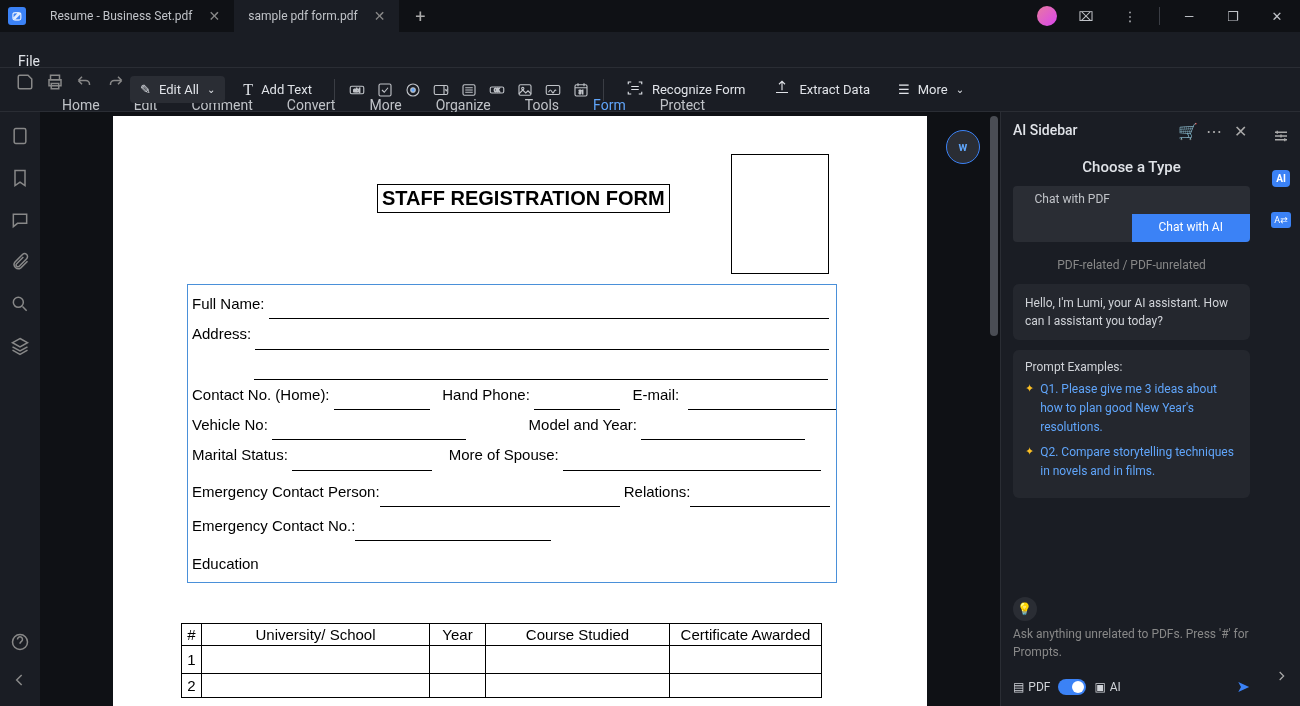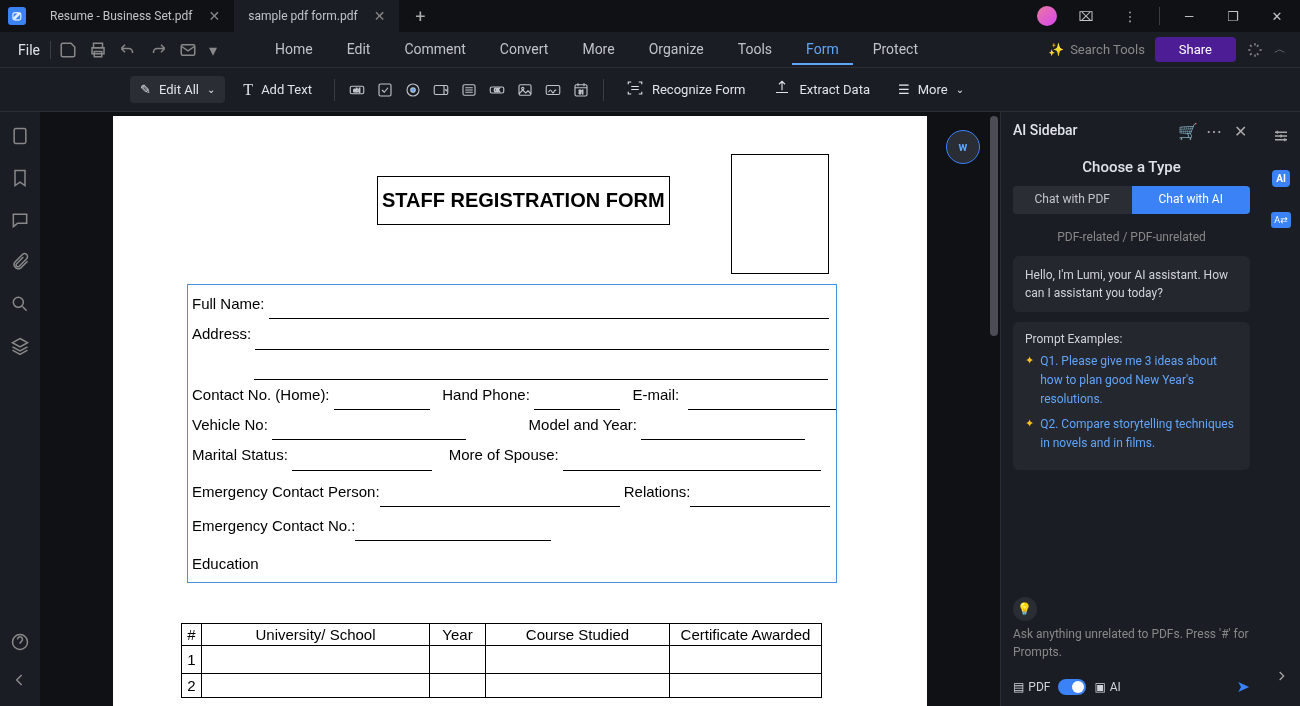--- a/index.html
+++ b/index.html
@@ -64,23 +64,24 @@
   background: linear-gradient(135deg, #e879a0, #d946ef);
 }
 .win-btn { width: 30px; text-align: center; font-size: 13px; color: #c0c3c8; cursor: pointer; }
 .vdiv { width: 1px; height: 18px; background: #3a3d44; }
 
 
 .menubar {
   height: 36px;
   background: #1a1d24;
   display: flex;
-  align-items: center;
-  padding: 0 8px;
+  align-items: flex-start;
+  padding: 17px 8px;
   border-bottom: 1px solid #2a2d34;
+  flex-direction: column;
 }
 .file-btn {
   font-size: 14px;
   color: #e0e3e8;
   padding: 4px 10px;
   cursor: pointer;
   display: flex; align-items: center; gap: 4px;
 }
 .menu-icons { display: flex; gap: 12px; margin-left: 8px; align-items: center; }
 .menu-icon { width: 18px; height: 18px; color: #888; cursor: pointer; }
@@ -178,24 +179,24 @@
   padding: 28px 0 0 0;
   position: relative;
   font-family: Arial, sans-serif;
 }
 .form-title {
   font-size: 20px;
   font-weight: bold;
   text-align: center;
   border: 1px solid #000;
   display: inline-block;
-  padding: 12px 4px;
+  padding: 2px 4px;
   position: absolute;
   left: 264px;
-  top: 60px;
+  top: 68px;
 }
 .photo-box {
   position: absolute;
   right: 98px;
   top: 38px;
   width: 98px;
   height: 120px;
   border: 1px solid #000;
 }
 .form-body {
@@ -274,21 +275,21 @@
   font-size: 12px;
 }
 .type-opt {
   flex: 1;
   text-align: center;
   padding: 6px 4px;
   cursor: pointer;
   color: #c0c3c8;
   line-height: 1.3;
 }
-.type-opt.active { background: #3b82f6; color: white; }
+.type-opt.active { background: #3b82f6; color: white; margin-top: 28px; }
 .subtype { text-align: center; font-size: 12px; color: #888; margin: 16px 0 12px; }
 .greeting {
   background: #24272e;
   border-radius: 6px;
   padding: 10px 12px;
   font-size: 12px;
   color: #d0d3d8;
   line-height: 1.5;
   margin-bottom: 10px;
 }

